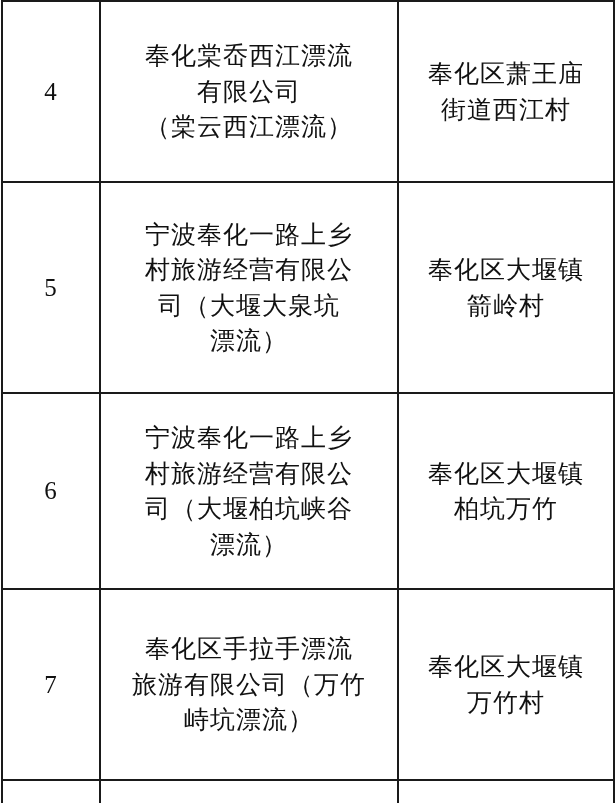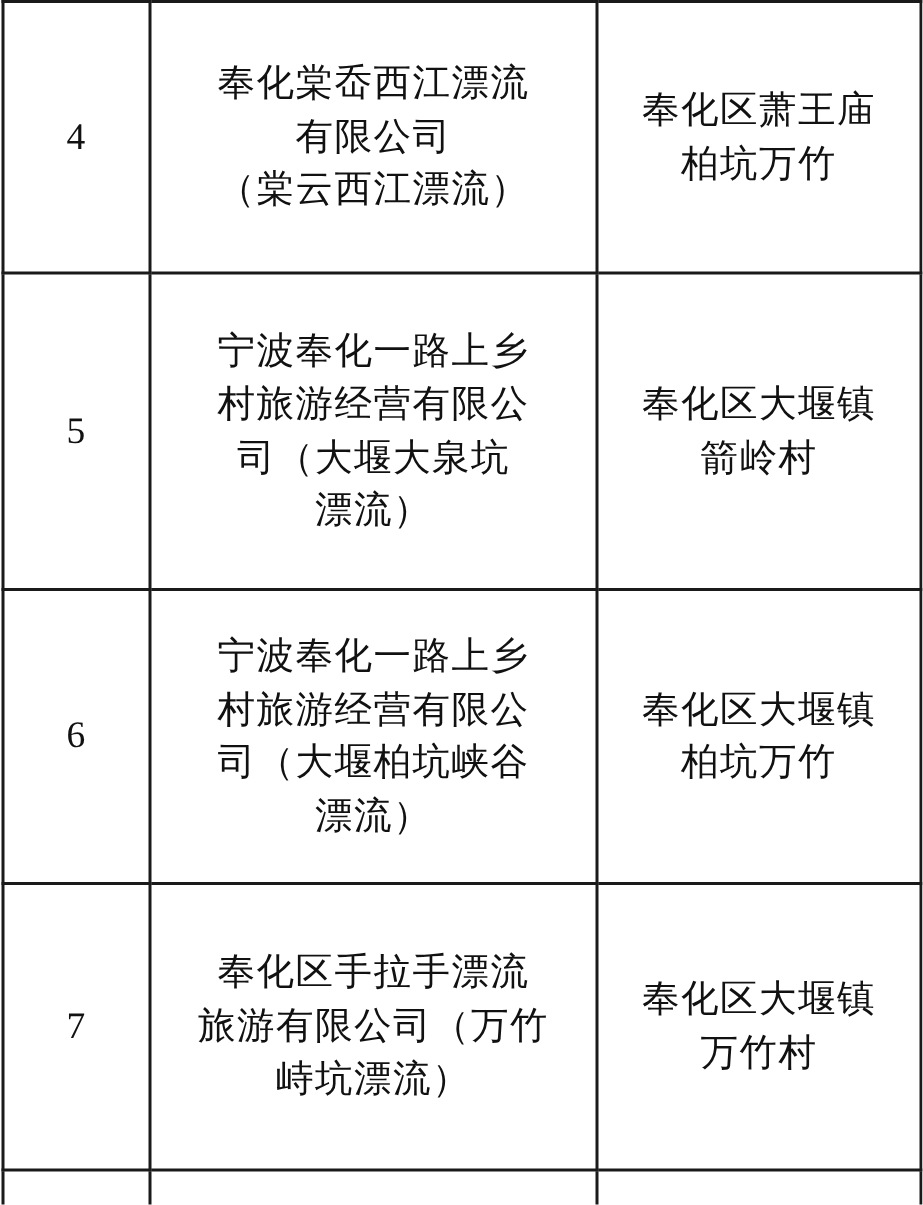--- a/index.html
+++ b/index.html
@@ -77,21 +77,21 @@
         <td class="idx">
             <span class="cell-text">4</span>
           </td>
         <td class="name">
             <span class="cell-text">奉化棠岙西江漂流
 有限公司
 （棠云西江漂流）</span>
           </td>
         <td class="addr">
             <span class="cell-text">奉化区萧王庙
-柏坑万竹</span>
+街道西江村</span>
           </td>
       </tr>
       <tr class="r2">
         <td class="idx">
             <span class="cell-text">5</span>
           </td>
         <td class="name">
             <span class="cell-text">宁波奉化一路上乡
 村旅游经营有限公
 司（大堰大泉坑

